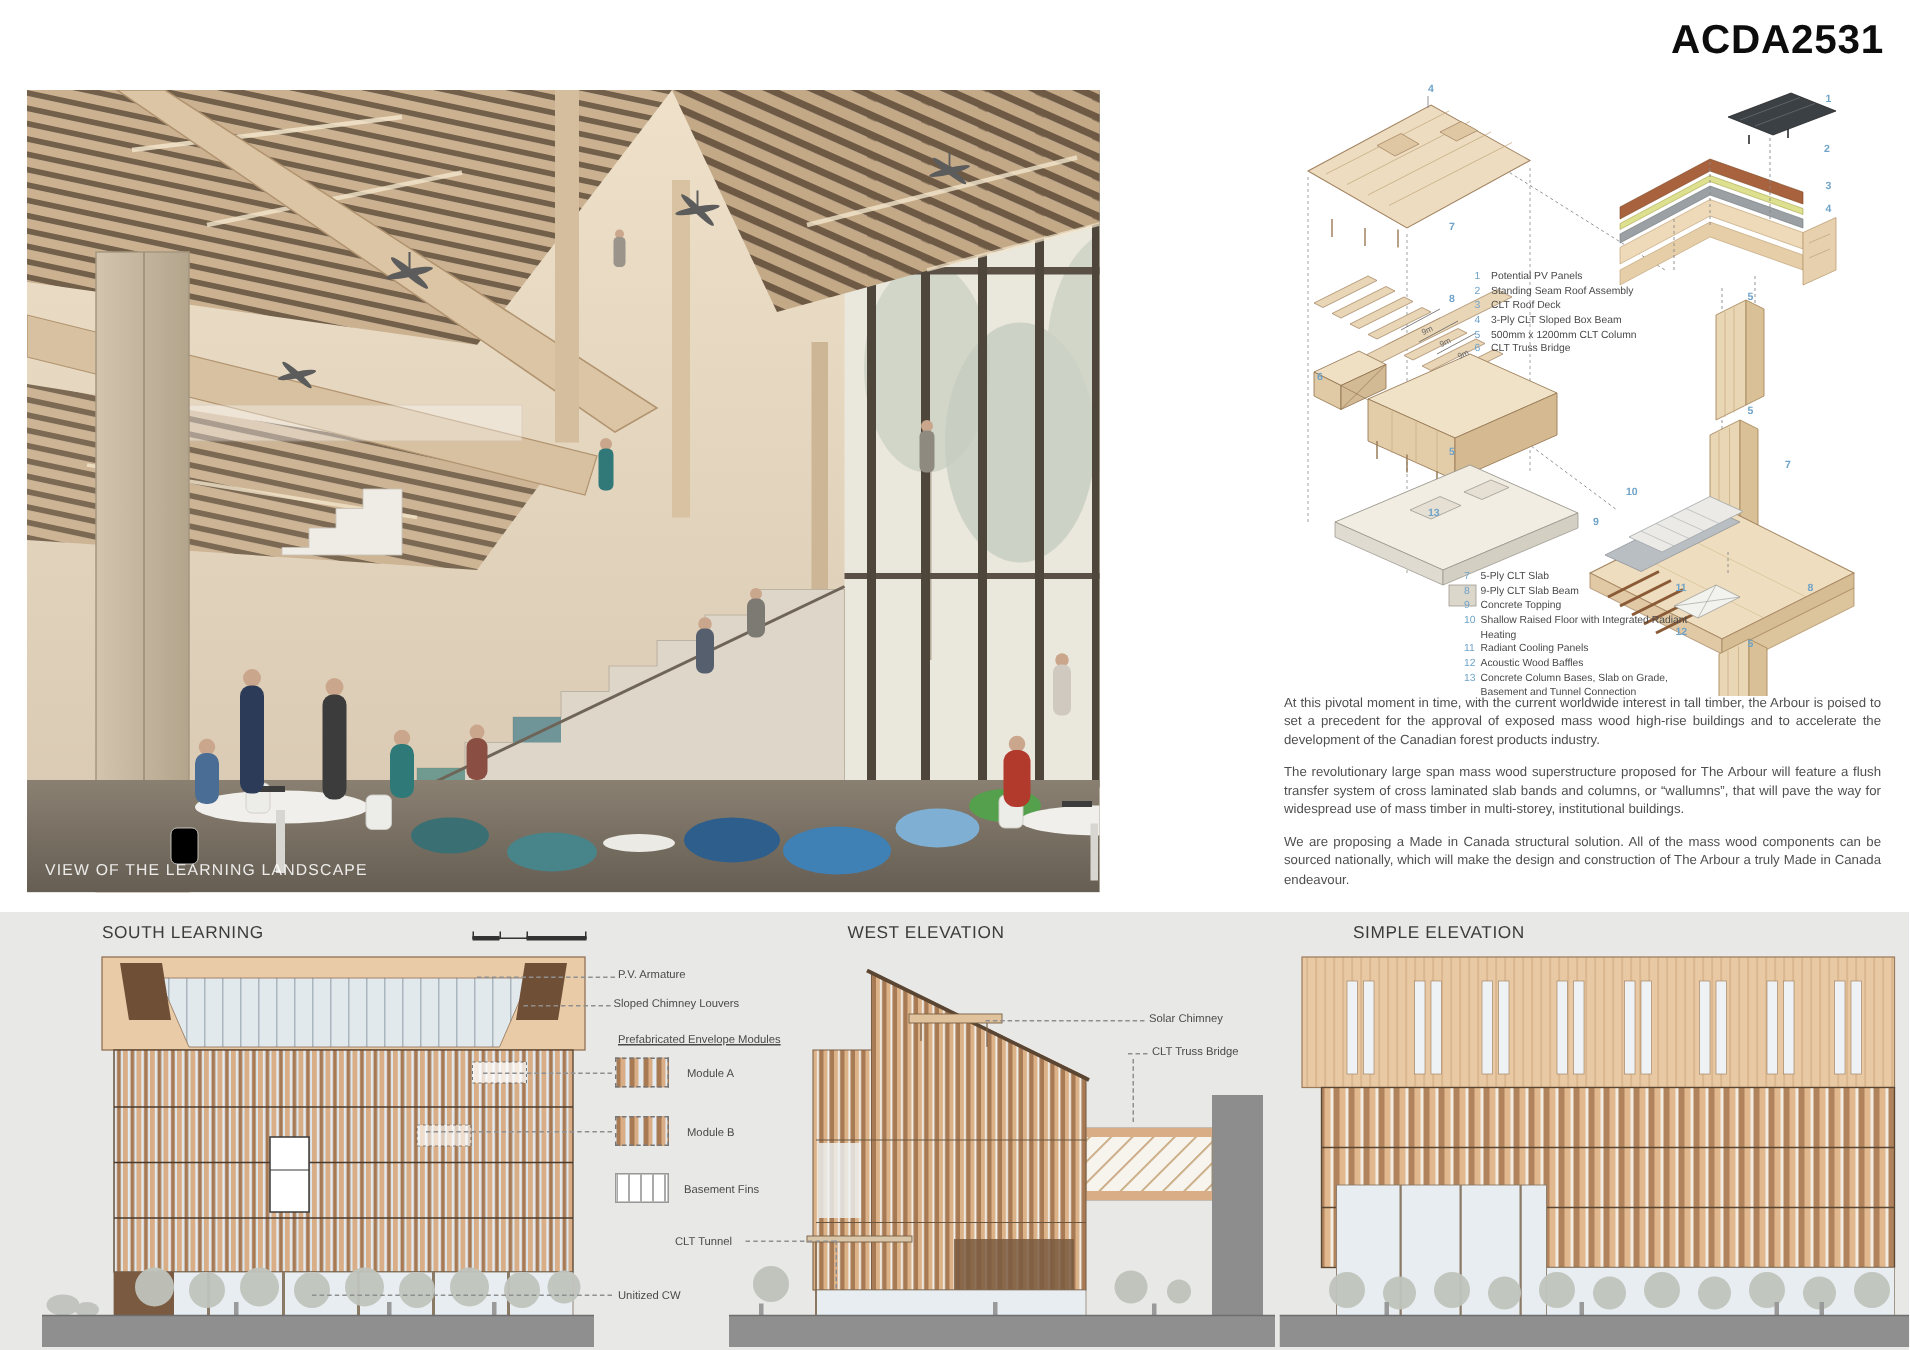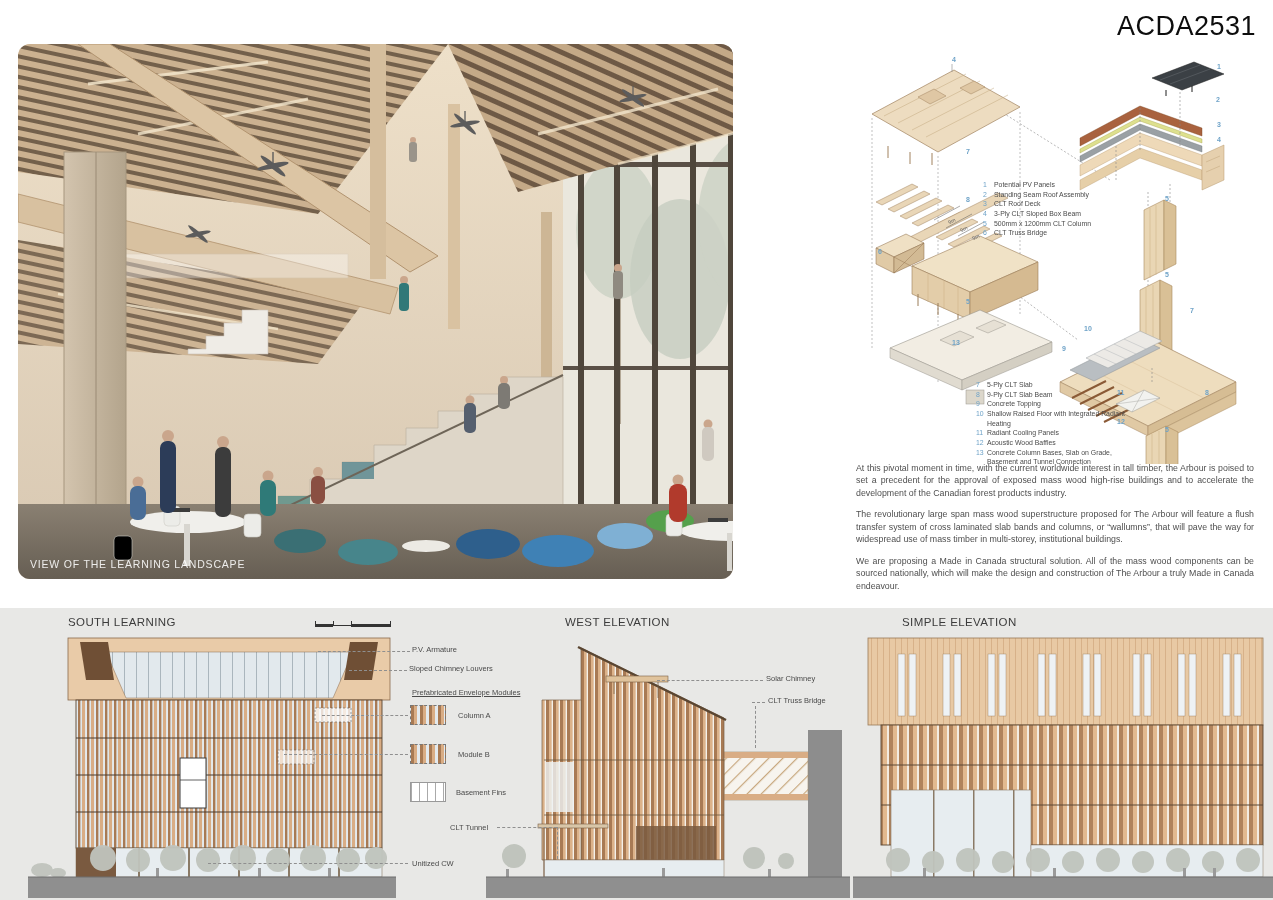--- a/index.html
+++ b/index.html
@@ -1,21 +1,21 @@
 <!DOCTYPE html>
 <html><head>
 <meta charset="utf-8">
 <style>
   html,body{margin:0;padding:0;background:#fff;}
   #board{position:relative;width:1273px;height:900px;background:#ffffff;overflow:hidden;
          font-family:"Liberation Sans",sans-serif;color:#333;}
-  #board-id{position:absolute;top:11px;right:17px;font-size:27px;font-weight:400;
+  #board-id{position:absolute;top:11px;right:17px;font-size:27px;font-weight:700;
             letter-spacing:.5px;color:#0d0d0d;}
   
-  #render-fig{position:absolute;left:18px;top:44px;width:715px;height:535px;overflow:hidden;border-radius:12px;}
+  #render-fig{position:absolute;left:18px;top:60px;width:715px;height:535px;overflow:hidden;}
   #render-caption{position:absolute;left:12px;bottom:9px;font-size:10.5px;letter-spacing:.8px;
                   color:rgba(255,255,255,.88);}
   
   #axo{position:absolute;left:848px;top:52px;width:412px;height:412px;}
   .axo-legend{position:absolute;list-style:none;margin:0;padding:0;font-size:6.9px;
               line-height:1.4;color:#4a4a4a;}
   .axo-legend li{display:flex;}
   .axo-legend .ln{flex:none;width:11px;color:#6fa3c8;}
   .axo-legend .lt{flex:1;}
   .co{position:absolute;font-size:7px;font-weight:bold;color:#6fa3c8;}
@@ -642,21 +642,21 @@
       <line x1="0" y1="247" x2="420" y2="247" stroke="#6e6e6e" stroke-width="1"></line>
     </svg>
 
     <div class="leader" style="left:318px;top:43px;width:92px"></div>
     <div class="ann" style="left:412px;top:37px">P.V. Armature</div>
     <div class="leader" style="left:349px;top:62px;width:58px"></div>
     <div class="ann" style="left:409px;top:56px">Sloped Chimney Louvers</div>
     <div class="ann underline" style="left:412px;top:80px">Prefabricated Envelope Modules</div>
     <div class="leader" style="left:322px;top:107px;width:86px"></div>
     <div class="swatch mod" style="left:410px;top:97px"></div>
-    <div class="ann" style="left:458px;top:103px">Column A</div>
+    <div class="ann" style="left:458px;top:103px">Module A</div>
     <div class="leader" style="left:284px;top:146px;width:124px"></div>
     <div class="swatch mod" style="left:410px;top:136px"></div>
     <div class="ann" style="left:458px;top:142px">Module B</div>
     <div class="swatch fins" style="left:410px;top:174px"></div>
     <div class="ann" style="left:456px;top:180px">Basement Fins</div>
     <div class="ann" style="left:450px;top:215px">CLT Tunnel</div>
     <div class="leader" style="left:497px;top:219px;width:60px"></div>
     <div class="vleader" style="left:557px;top:219px;height:32px"></div>
     <div class="ann" style="left:412px;top:251px">Unitized CW</div>
     <div class="leader" style="left:208px;top:255px;width:200px"></div>

